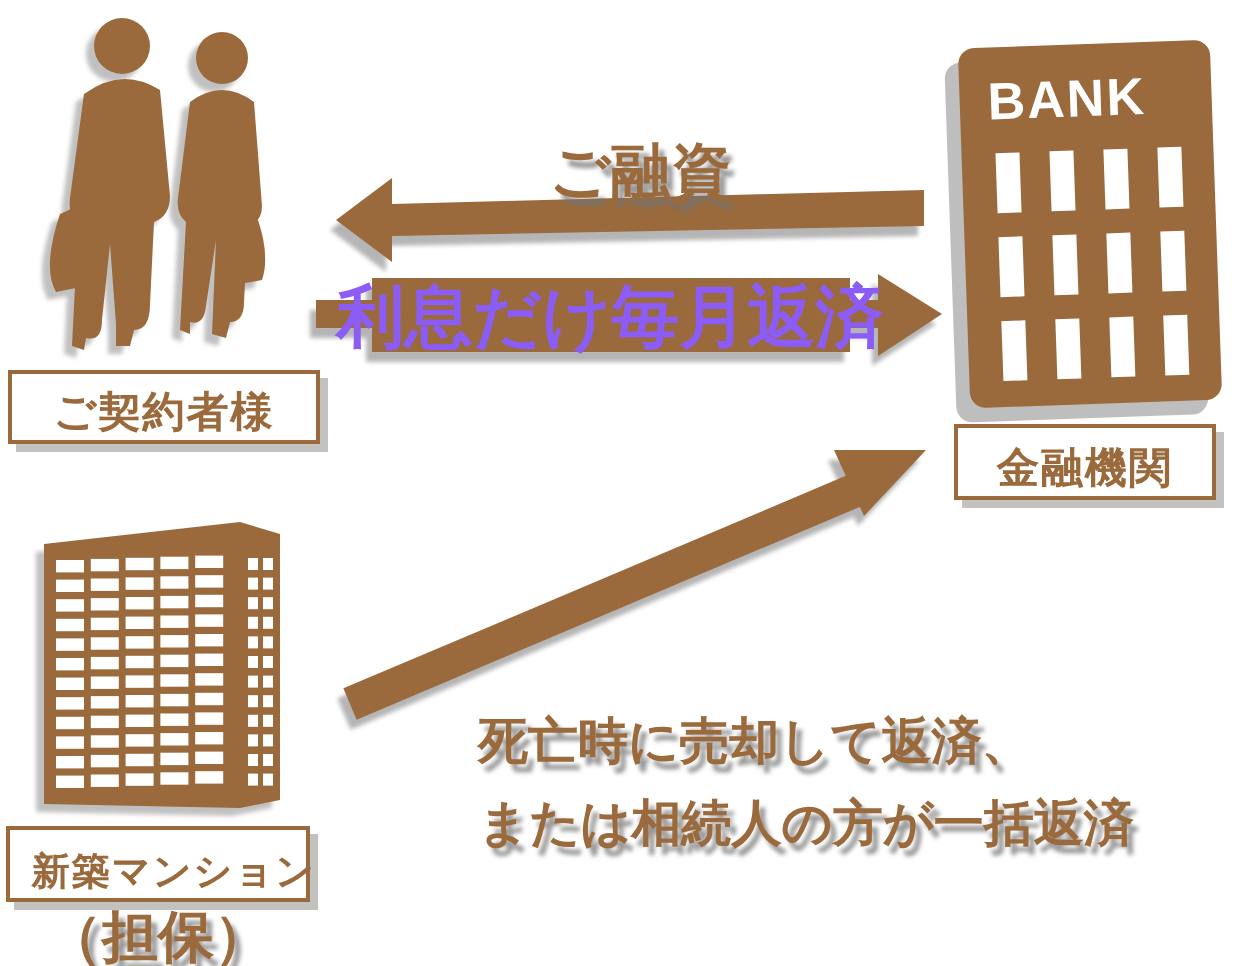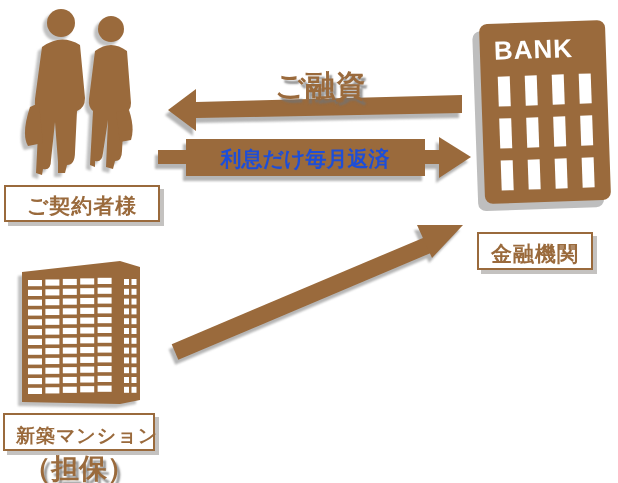--- a/index.html
+++ b/index.html
@@ -48,21 +48,21 @@
   }
   #bank-windows .slit{width:12px;height:30px;background:#fff;}
   
   .fill-brown{fill:var(--brown);}
   .stroke-brown{stroke:var(--brown);}
   .arrow-svg{filter:drop-shadow(-3px 5px 1px rgba(120,120,120,.55));}
   .icon-svg{filter:drop-shadow(-4px 4px 1px rgba(130,130,130,.5));}
   
   #interest-label{
     left:186px;top:142px;width:238px;height:34px;
-    color:#1d4ed8;font-weight:bold;font-size:21px;
+    color:#8b5cf6;font-weight:bold;font-size:34px;
     display:flex;align-items:center;justify-content:center;
     white-space:nowrap;
   }
   #loan-label{left:220px;top:50px;width:200px;text-align:center;font-size:30px;margin-top:16px;}
   #repayment-note{left:239px;top:351px;font-size:25px;line-height:41px;}
   #collateral-note{left:3px;top:450px;width:152px;text-align:center;font-size:28px;}
 </style>
 </head>
 <body>
 
@@ -94,21 +94,21 @@
         <div class="slit"></div>
         <div class="slit"></div>
         <div class="slit"></div>
         <div class="slit"></div>
         <div class="slit"></div>
         <div class="slit"></div>
         <div class="slit"></div>
       </div>
   </div>
 
-  <div class="abs label-box" style="left:477px;top:212px;width:116px;height:38px;margin-top:20px;">
+  <div class="abs label-box" style="left:477px;top:212px;width:131px;height:38px;">
     <span>金融機関</span>
   </div>
 
   <svg class="abs arrow-svg" style="left:150px;top:80px;" width="330" height="62" viewBox="0 0 330 62">
     <polygon class="fill-brown" points="18,30 46,9 46,22 312,15 312,33 46,38 46,51"></polygon>
   </svg>
   <div class="abs brown-text" id="loan-label">ご融資</div>
 
   <svg class="abs arrow-svg" style="left:150px;top:131px;" width="330" height="58" viewBox="0 0 330 58">
     <rect class="fill-brown" x="8" y="19" width="30" height="14"></rect>
@@ -213,14 +213,18 @@
   <div class="abs label-box" style="left:3px;top:413px;width:152px;height:38px;padding-left:16px;">
     <span style="font-size:19px;">新築マンション</span>
   </div>
   <div class="abs brown-text" id="collateral-note">（担保）</div>
 
   <svg class="abs arrow-svg" style="left:160px;top:212px;" width="320" height="155" viewBox="0 0 320 155">
     <line class="stroke-brown" x1="15" y1="140" x2="268" y2="33" stroke-width="17"></line>
     <polygon class="fill-brown" points="303,13 272,46 257,13"></polygon>
   </svg>
 
+  <div class="abs brown-text" id="repayment-note">
+    <div>死亡時に売却して返済、</div>
+    <div>または相続人の方が一括返済</div>
+  </div>
 
 </div>
 
 </body></html>

